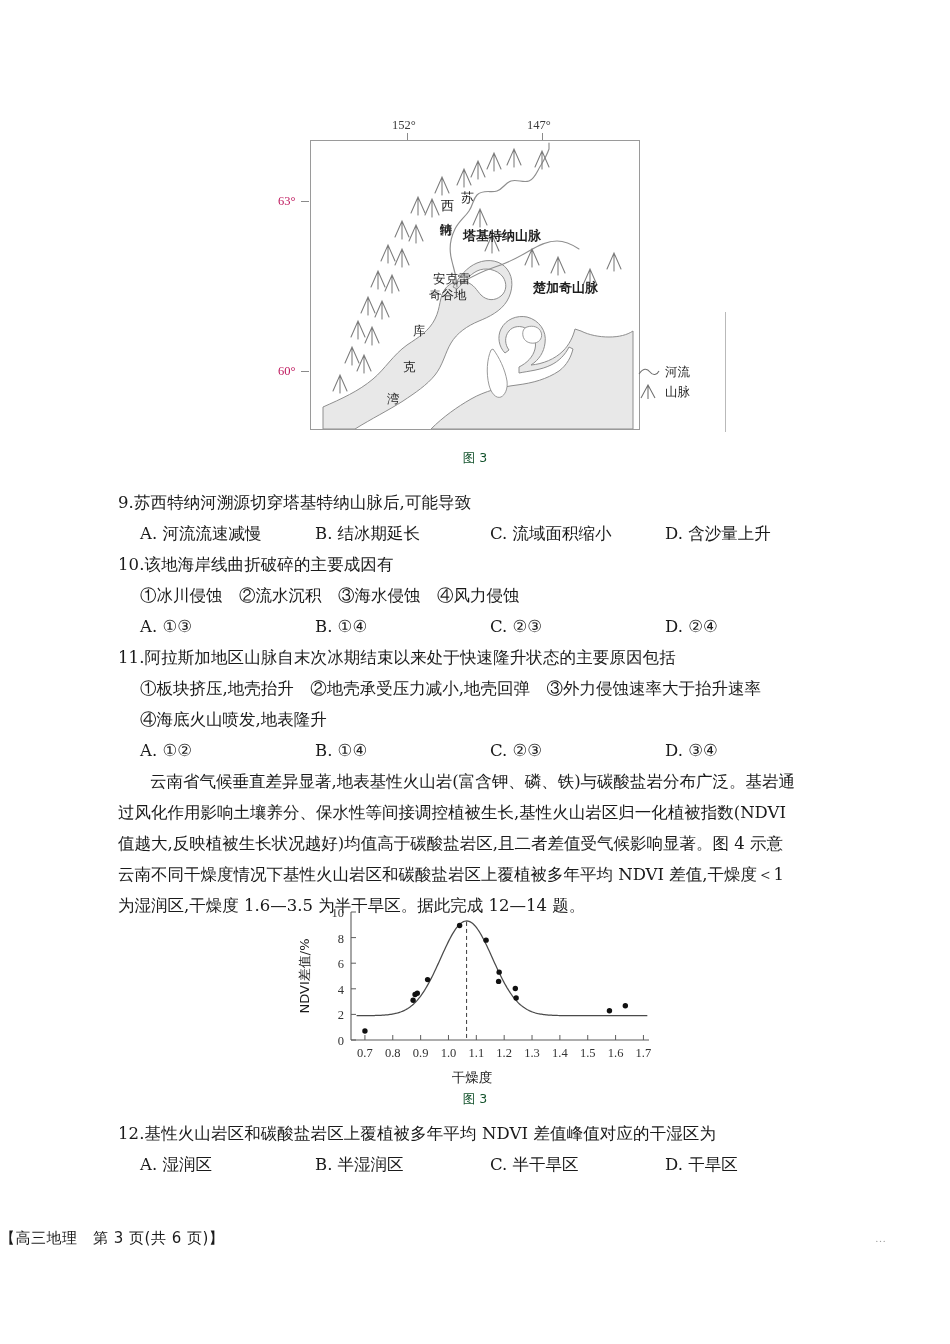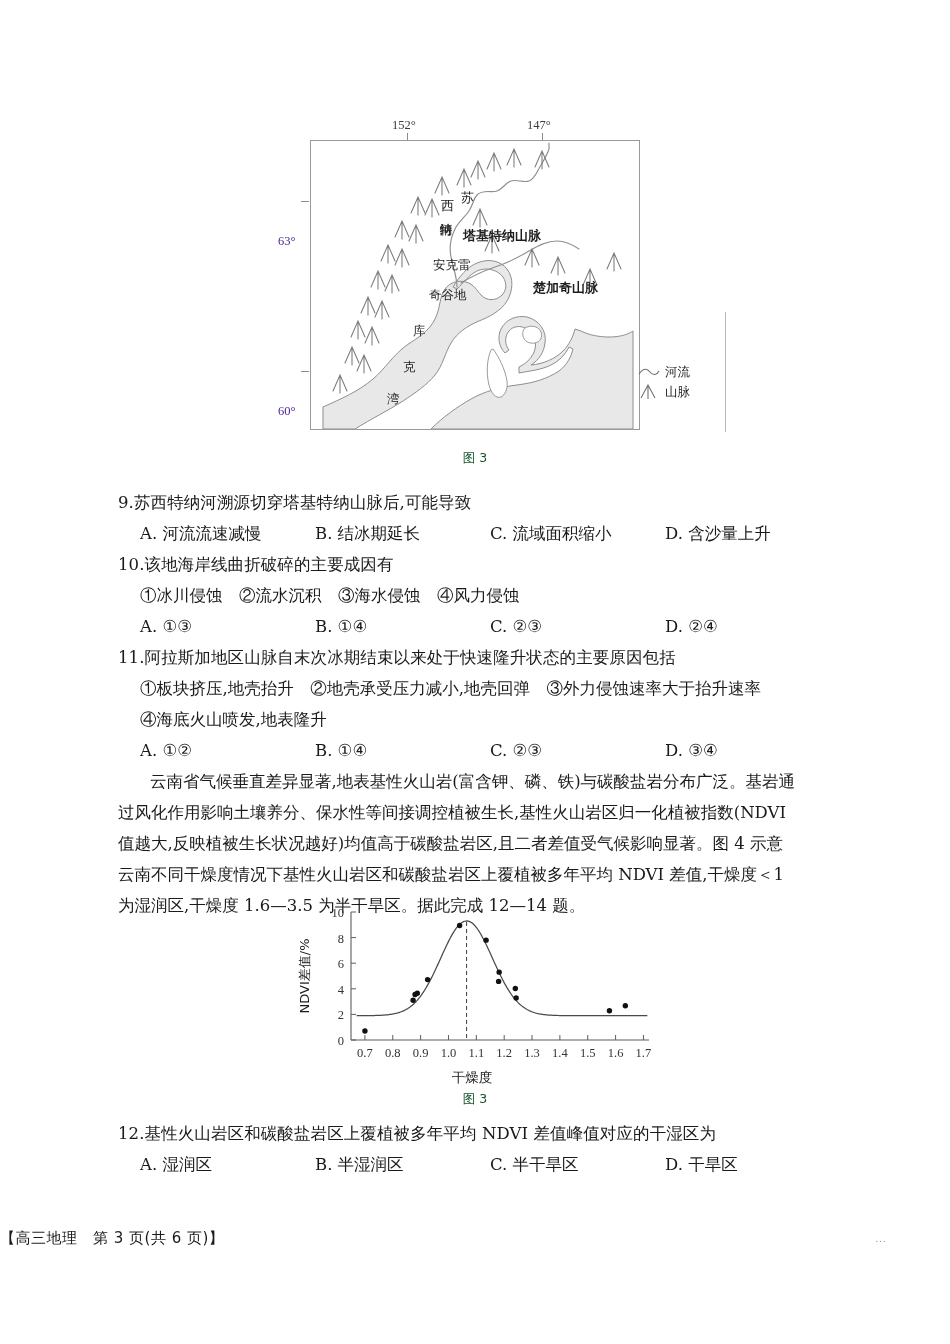--- a/index.html
+++ b/index.html
@@ -17,21 +17,21 @@
   
   .fig3-wrap { position:absolute; left:0; top:140px; width:950px; }
   .map-outer { position:relative; width:330px; height:300px; margin:0 auto; }
   .lon-labels { position:absolute; top:-22px; left:0; width:330px; height:20px; }
   .lon-labels span { position:absolute; font-size:12.5px; color:#3a3a3a; }
   .lon-tick { position:absolute; top:-6px; width:1px; height:7px; background:#8a8a8a; }
   .map-box {
     position:absolute; left:0; top:0; width:330px; height:290px;
     border:1px solid #9a9a9a; background:#fff; overflow:hidden;
   }
-  .lat-label { position:absolute; font-size:12.5px; color:#4c1d95;margin-top:40px; }
+  .lat-label { position:absolute; font-size:12.5px; color:#be185d; }
   .lat-tick { position:absolute; width:8px; height:1px; background:#8a8a8a; }
 
   .mlabel { position:absolute; color:#1d1d1d; font-family:"DejaVu Sans","Liberation Sans",sans-serif; white-space:nowrap; }
   .mlabel.b { font-weight:700; }
   .vert { writing-mode:vertical-rl; text-orientation:upright; letter-spacing:0px; }
 
   .legend { position:absolute; right:-78px; top:222px; width:80px; font-size:12.5px; }
   .legend-row { display:flex; align-items:center; height:20px; gap:5px; }
   .legend-row span { font-family:"DejaVu Sans","Liberation Sans",sans-serif; font-size:12.5px; color:#1d1d1d;}
   .legend-sep { position:absolute; right:-86px; top:172px; width:1px; height:120px; background:#b9b9b9; }
@@ -149,21 +149,21 @@
           <use href="#mtn" x="240" y="132"></use>
           <use href="#mtn" x="272" y="144"></use>
           <use href="#mtn" x="296" y="128"></use>
         </svg>
 
         
         <div class="mlabel" style="left:130px; top:56px; font-size:13px;">西</div>
         <div class="mlabel" style="left:150px; top:48px; font-size:13px;">苏</div>
         <div class="mlabel vert" style="left:128px; top:72px; font-size:12.5px; line-height:14px;">特纳河</div>
         <div class="mlabel b" style="left:152px; top:86px; font-size:13px;">塔基特纳山脉</div>
-        <div class="mlabel" style="left:122px; top:116px; font-size:12.5px;">安克雷</div>
+        <div class="mlabel" style="left:122px; top:130px; font-size:12.5px;">安克雷</div>
         <div class="mlabel" style="left:118px; top:146px; font-size:12.5px;">奇谷地</div>
         <div class="mlabel b" style="left:222px; top:138px; font-size:13px;">楚加奇山脉</div>
         <div class="mlabel" style="left:102px; top:182px; font-size:12.5px;">库</div>
         <div class="mlabel" style="left:92px; top:218px; font-size:12.5px;">克</div>
         <div class="mlabel" style="left:76px; top:250px; font-size:12.5px;">湾</div>
       </div>
 
       <div class="legend-sep"></div>
       <div class="legend">
         <div class="legend-row">

